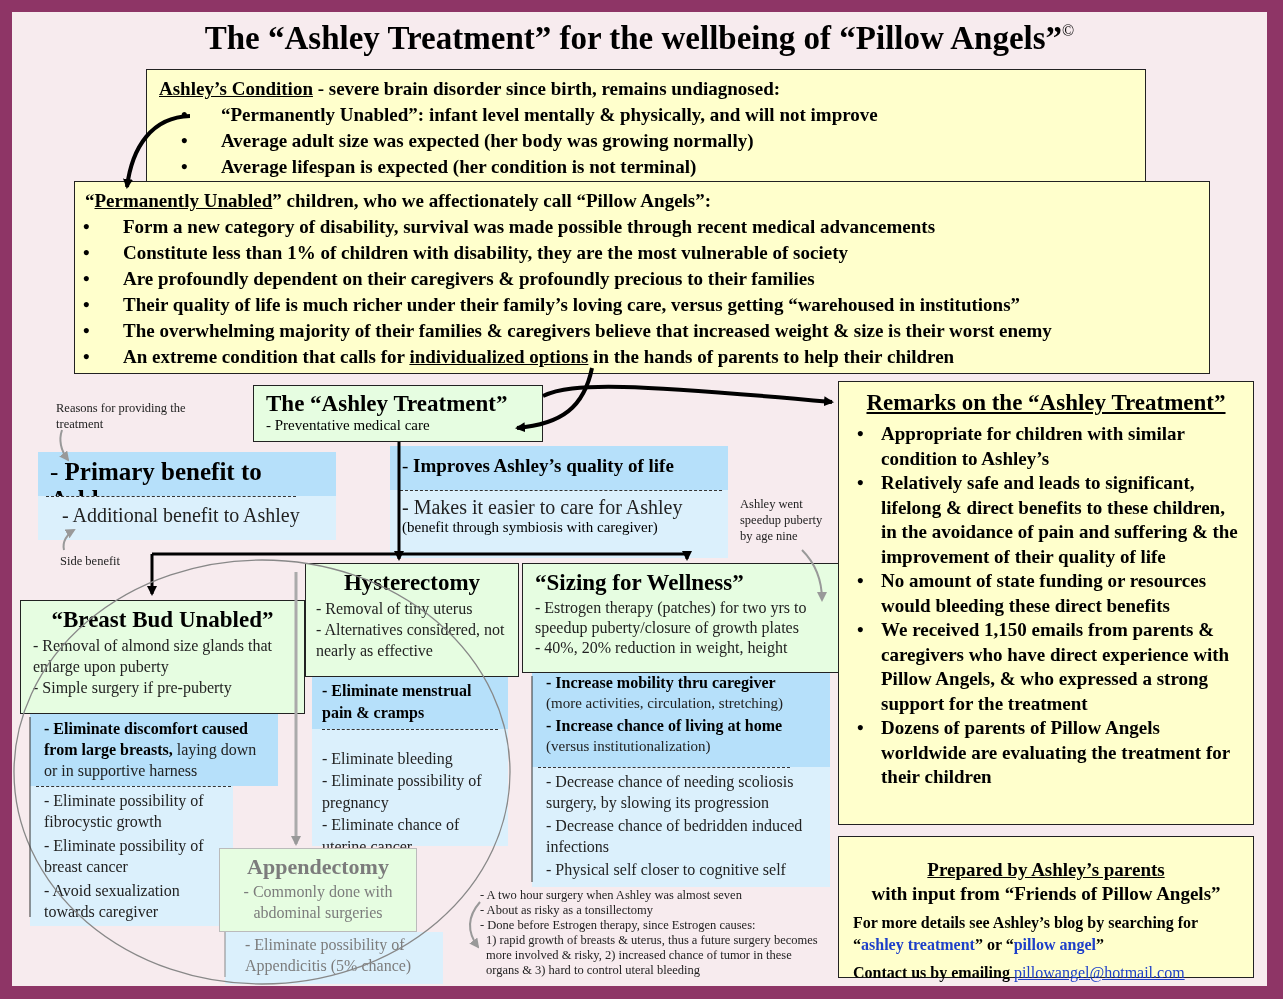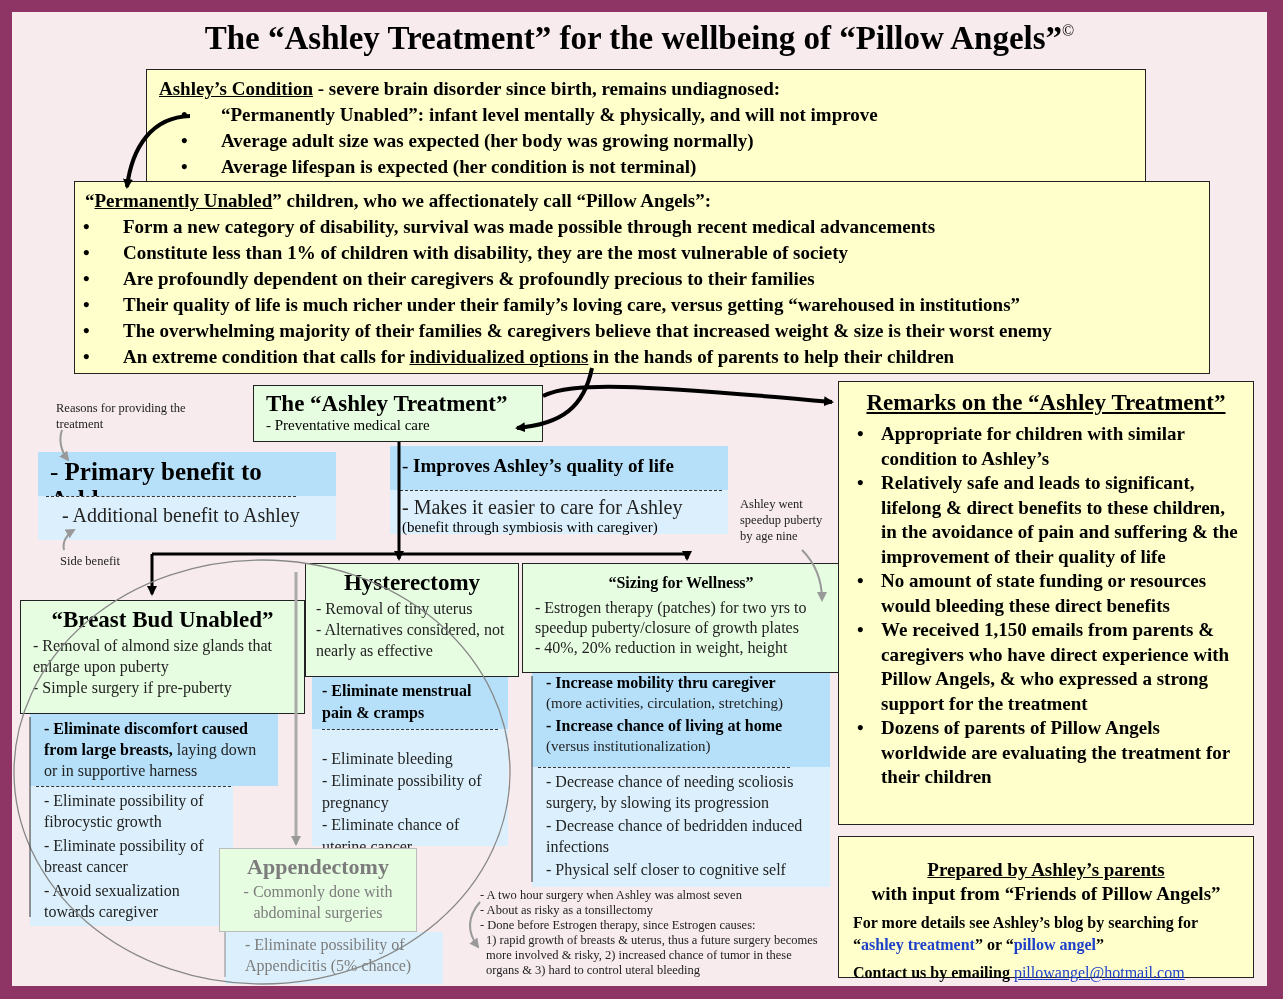--- a/index.html
+++ b/index.html
@@ -60,21 +60,21 @@
     <span>- Additional benefit to Ashley</span>
   </div>
   <div class="abs note" style="left:48px;top:541px;">Side benefit</div>
 
   <div class="abs green" style="left:241px;top:373px;width:290px;height:57px;padding:4px 12px;">
     <div class="bold" style="font-size:23px;line-height:27px;">The “Ashley Treatment”</div>
     <div style="font-size:15px;">- Preventative medical care</div>
   </div>
 
   <div class="abs blue-dark bold" style="left:378px;top:434px;width:338px;height:44px;padding:9px 12px;font-size:19px;"><span style="font-weight:normal">- </span><span>Improves Ashley’s quality of life</span></div>
-  <div class="abs blue-light" style="left:378px;top:478px;width:338px;height:44px;padding:6px 12px;">
+  <div class="abs blue-light" style="left:378px;top:478px;width:338px;height:68px;padding:6px 12px;">
     <div class="dash" style="position:absolute;left:10px;top:0;width:322px;"></div>
     <div style="font-size:20px;color:#222;">- Makes it easier to care for Ashley</div>
     <div style="font-size:15px;">(benefit through symbiosis with caregiver)</div>
   </div>
   <div class="abs note" style="left:728px;top:484px;width:96px;">Ashley went speedup puberty by age nine</div>
 
   <div class="abs green" style="left:8px;top:588px;width:285px;height:114px;padding:4px 12px;font-size:16px;line-height:21px;color:#222;">
     <div class="bold" style="font-size:23px;line-height:30px;text-align:center;color:#000;">“Breast Bud Unabled”</div>
     <div>- Removal of almond size glands that enlarge upon puberty</div>
     <div>- Simple surgery if pre-puberty</div>
@@ -96,21 +96,21 @@
   </div>
   <div class="abs blue-dark bold" style="left:300px;top:665px;width:196px;height:52px;padding:3px 10px;font-size:16px;line-height:22px;">- Eliminate menstrual pain &amp; cramps</div>
   <div class="abs blue-light" style="left:300px;top:717px;width:196px;height:117px;padding:19px 10px;font-size:16px;line-height:22px;color:#222;">
     <div class="dash" style="position:absolute;left:10px;top:0;width:176px;"></div>
     <div>- Eliminate bleeding</div>
     <div>- Eliminate possibility of pregnancy</div>
     <div>- Eliminate chance of uterine cancer</div>
   </div>
 
   <div class="abs green" style="left:510px;top:551px;width:318px;height:110px;padding:4px 12px;font-size:16px;line-height:20px;color:#222;">
-    <div class="bold" style="font-size:16px;line-height:30px;text-align:center;color:#000;">“Sizing for Wellness”</div>
+    <div class="bold" style="font-size:23px;line-height:30px;text-align:left;color:#000;">“Sizing for Wellness”</div>
     <div>- Estrogen therapy (patches) for two yrs to speedup puberty/closure of growth plates</div>
     <div>- 40%, 20% reduction in weight, height</div>
   </div>
   <div class="abs blue-dark" style="left:520px;top:661px;width:298px;height:102px;padding:0 14px;font-size:15px;line-height:20px;color:#222;">
     <div class="bold" style="font-size:16px;color:#000;">- Increase mobility thru caregiver</div>
     <div>(more activities, circulation, stretching)</div>
     <div class="bold" style="font-size:16px;color:#000;margin-top:3px;">- Increase chance of living at home</div>
     <div>(versus institutionalization)</div>
   </div>
   <div class="abs blue-light" style="left:520px;top:755px;width:298px;height:120px;padding:4px 14px;font-size:16px;line-height:21px;color:#222;">

